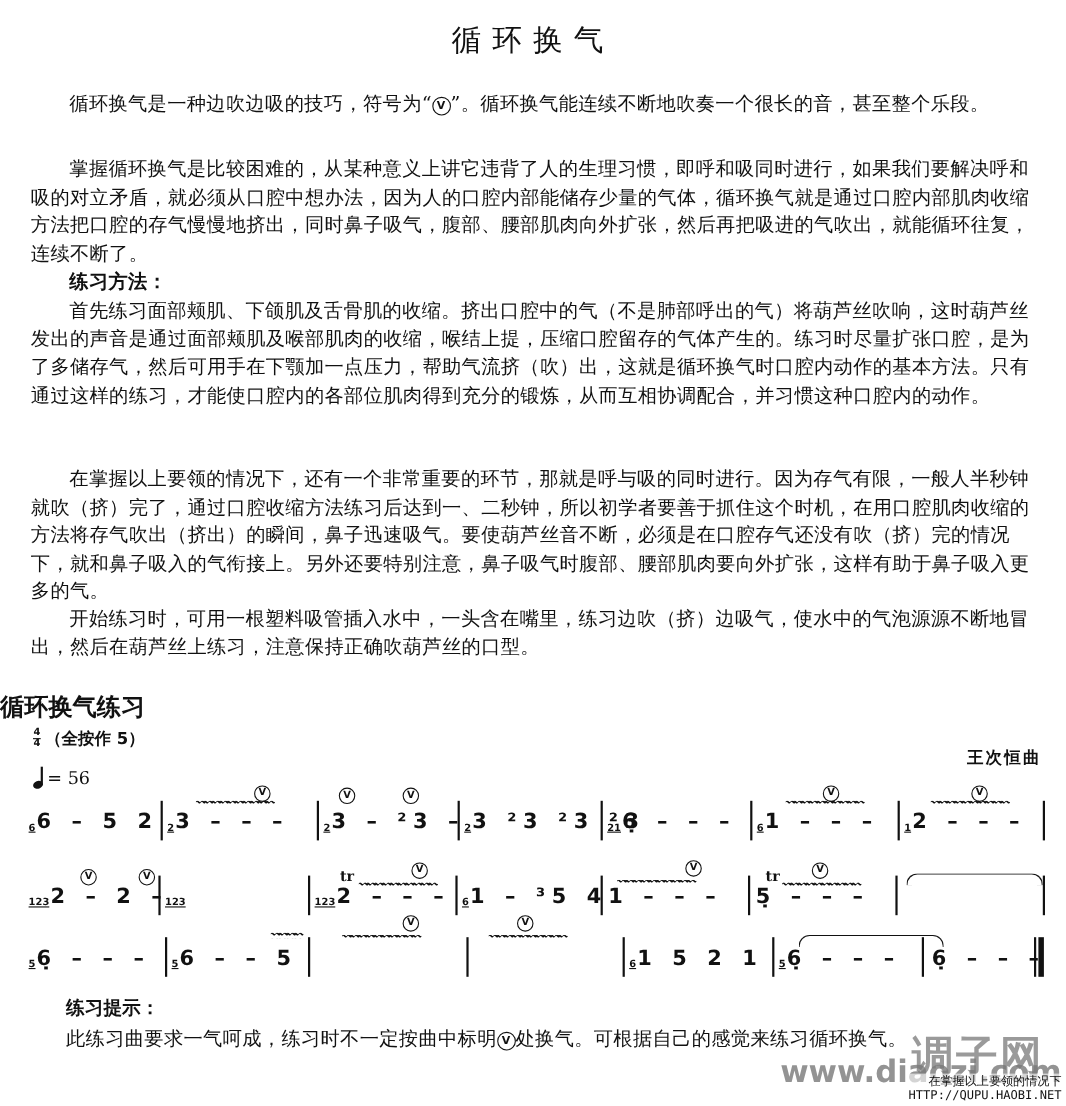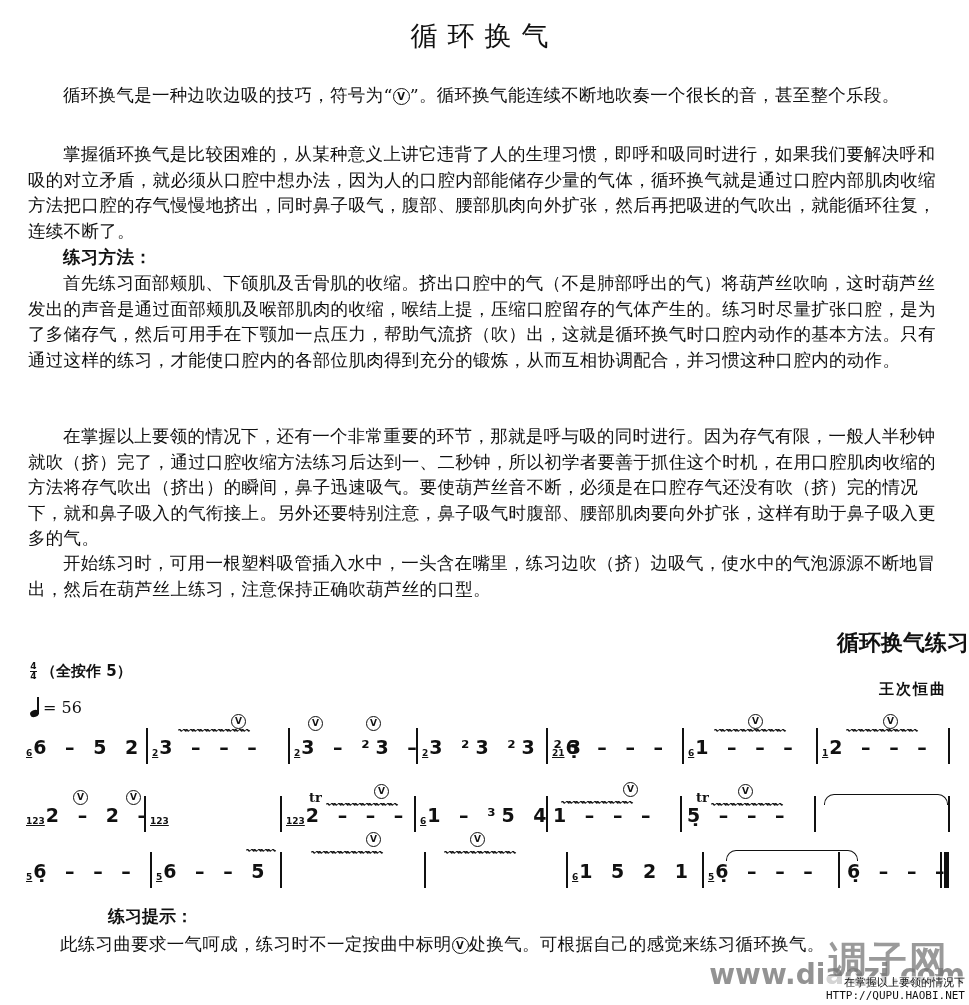--- a/index.html
+++ b/index.html
@@ -18,21 +18,21 @@
     text-indent: 35px; margin: 0;
   }
   .heading-inline { font-weight: bold; text-indent: 35px; }
   .v-mark {
     display: inline-block; width: 15px; height: 15px; border: 1.5px solid #111;
     border-radius: 50%; font-size: 10px; line-height: 15px; text-align: center;
     font-family: "DejaVu Sans", sans-serif; font-weight: bold; vertical-align: 1px;
     text-indent: 0;
   }
   .ex-title {
-    position: absolute; left: 0; top: 628px; width: 969px; text-align: right;
+    position: absolute; left: 0; top: 628px; width: 969px; text-align: left;
     font-size: 22px; font-weight: bold; font-family: "DejaVu Sans", sans-serif;
   }
   .meter {
     position: absolute; left: 30px; top: 662px;
     font-family: "DejaVu Sans", sans-serif; font-weight: bold; font-size: 15px;
     display: flex; align-items: center;
   }
   .frac { display: inline-flex; flex-direction: column; align-items: center; font-size: 9px; line-height: 9px; margin-right: 4px; }
   .frac .bar { width: 7px; border-top: 1.5px solid #111; }
   .tempo {
@@ -63,21 +63,21 @@
     position: absolute; top: 14px; height: 5px; overflow: hidden;
   }
   .wave::before {
     content: "〰〰〰〰〰〰〰〰〰〰"; font-size: 9px; line-height: 5px; letter-spacing: -2px; display: block;
   }
   .vcircle {
     position: absolute; top: 0px; width: 13px; height: 13px; border: 1.5px solid #111; border-radius: 50%;
     font-size: 9px; line-height: 13px; text-align: center; font-weight: bold;
   }
   .hint-title {
-    position: absolute; left: 60px; top: 905px; font-size: 17px; font-weight: bold; margin-left: 48px;
+    position: absolute; left: 60px; top: 905px; font-size: 17px; font-weight: bold;
   }
   .hint-text {
     position: absolute; left: 60px; top: 932px; font-size: 17.5px; letter-spacing: 0.3px;
   }
   .watermark {
     position: absolute; right: 20px; top: 935px; font-family: "DejaVu Sans", sans-serif;
     color: rgba(120,120,120,0.75); font-weight: bold; font-size: 38px; letter-spacing: 2px;
   }
   .watermark-url {
     position: absolute; right: 4px; top: 958px; font-family: "DejaVu Sans", sans-serif;

